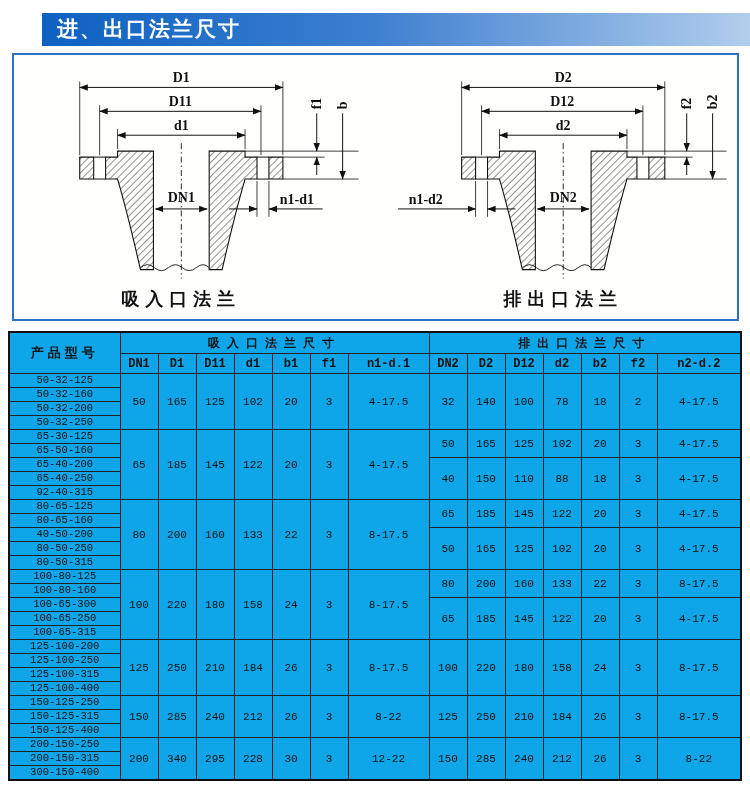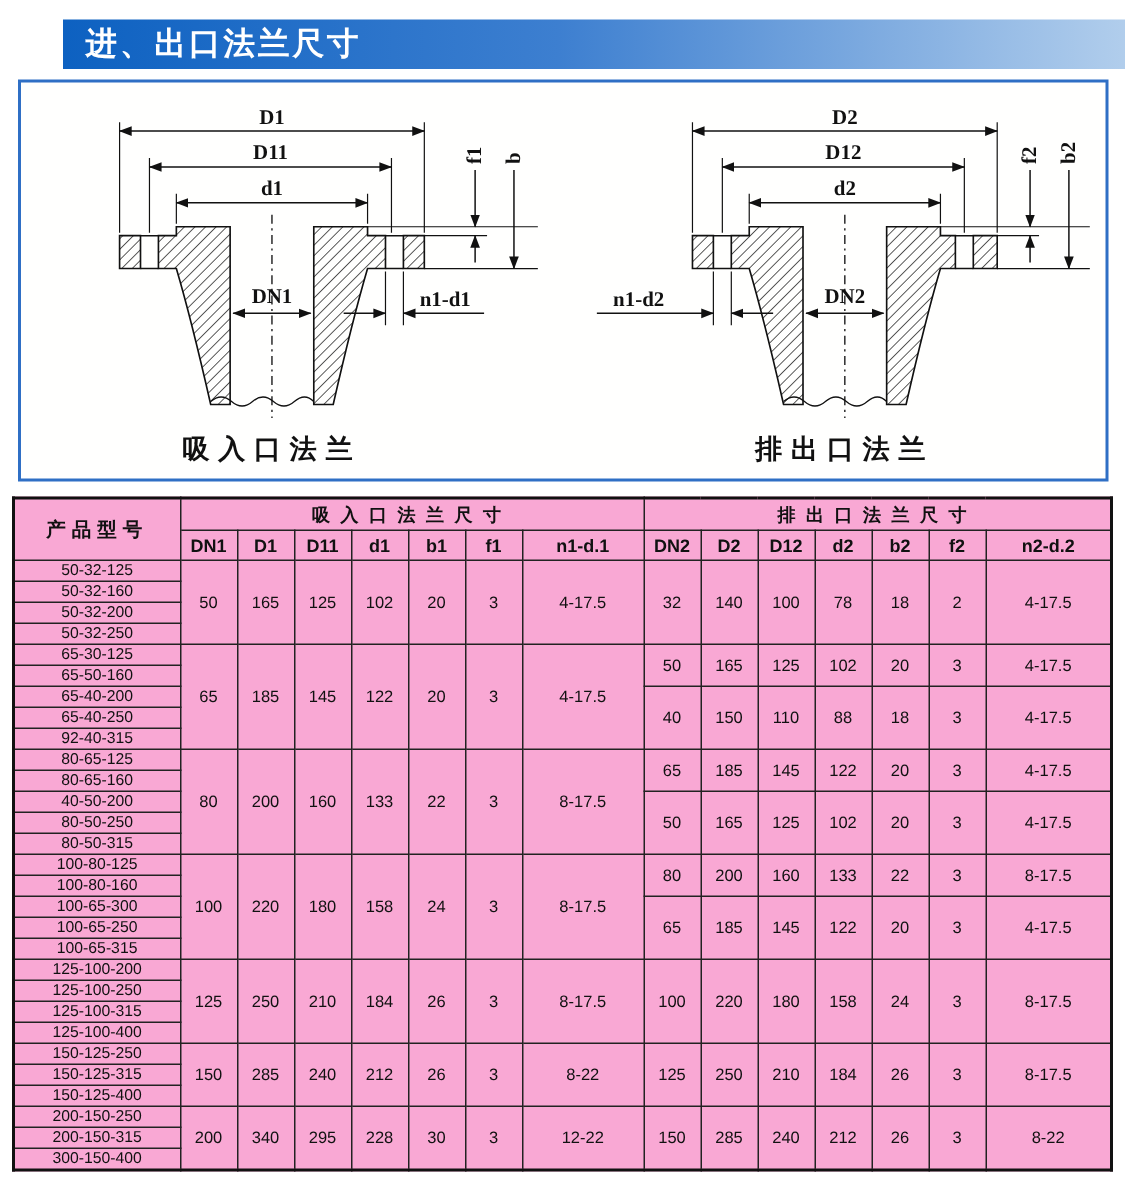--- a/index.html
+++ b/index.html
@@ -19,21 +19,21 @@
     border:2px solid #2f6fc5;box-sizing:border-box;background:#fffffe;
     display:flex;align-items:center;justify-content:space-between;
   }
   svg.diag{width:50%;height:100%;display:block;}
   .dimtext{font-family:"Liberation Serif",serif;font-weight:bold;font-size:14px;fill:#111;}
   .captiontext{font-family:"Liberation Serif",serif;font-weight:bold;font-size:18px;fill:#111;letter-spacing:6px;}
 
   table.dim-table{
     position:absolute;left:8px;top:331px;width:733px;
     border-collapse:collapse;table-layout:fixed;
-    font-family:Liberation Sans, sans-serif;background:#f9a8d4;
+    font-family:Liberation Mono, monospace;background:#0ea5e9;
     border:2px solid #111;
   }
   .dim-table th,.dim-table td{
     border:1px solid #222;padding:0;text-align:center;vertical-align:middle;
     overflow:hidden;white-space:nowrap;
   }
   .dim-table th.group{font-size:12px;font-weight:bold;letter-spacing:7px;height:20px;}
   .dim-table th.product{font-size:13px;font-weight:bold;letter-spacing:4px;}
   .dim-table th.colname{font-size:12px;font-weight:bold;height:19px;}
   .dim-table td.model{font-size:10.5px;height:13px;line-height:13px;}

